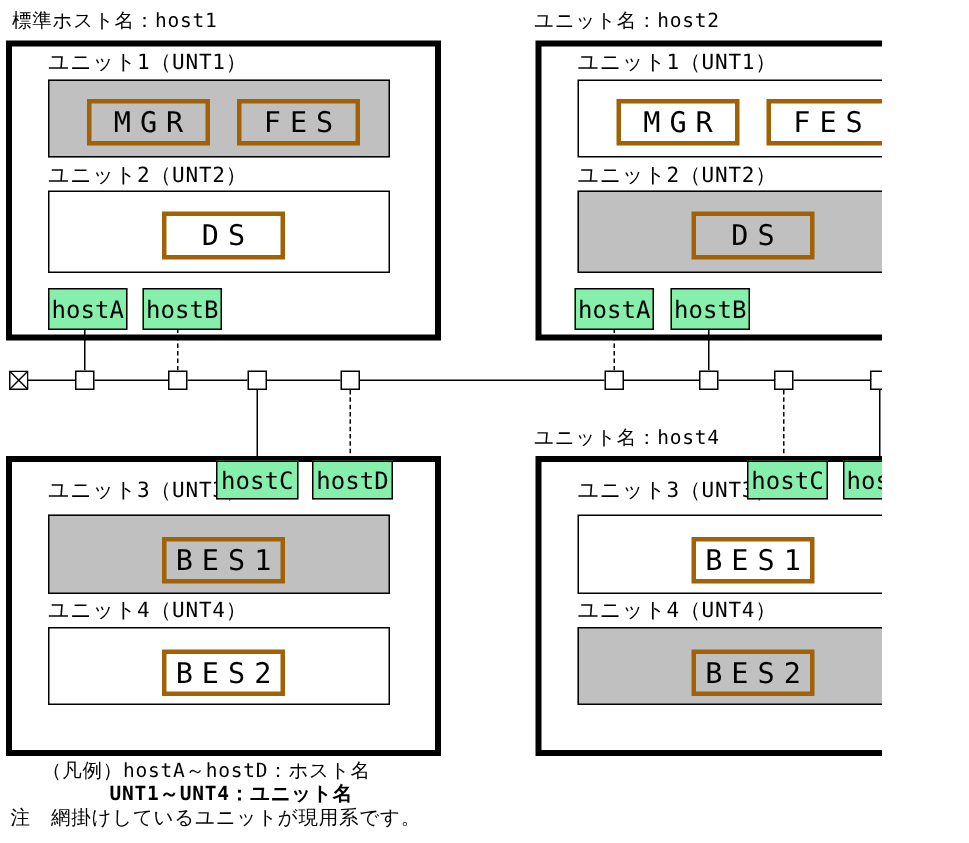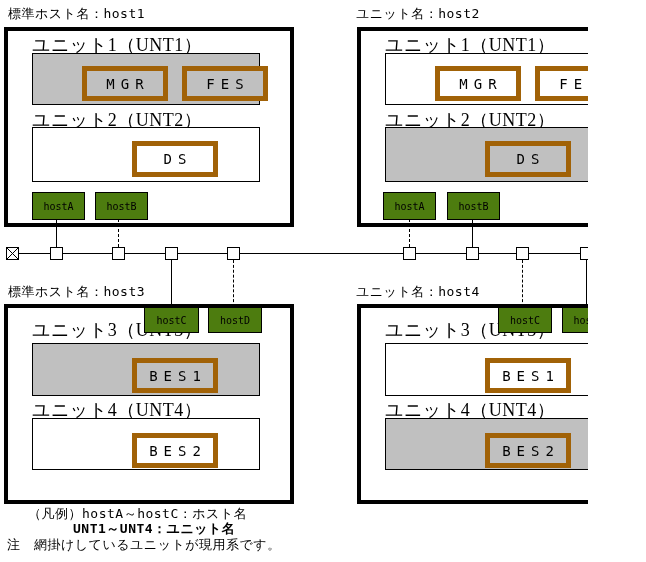--- a/index.html
+++ b/index.html
@@ -3,31 +3,31 @@
 <meta charset="utf-8">
 <style>
   html,body{margin:0;padding:0;background:#ffffff;}
   .canvas{
     position:relative;width:588px;height:562px;background:#ffffff;
     font-family:"DejaVu Sans Mono","Liberation Mono",monospace;
     color:#000;overflow:hidden;
   }
   .host-title{position:absolute;font-size:13px;white-space:nowrap;letter-spacing:0.5px;}
   .host-box{position:absolute;border:4px solid #000;background:#fff;}
-  .unit-label{position:absolute;font-size:18px;white-space:nowrap;letter-spacing:0.5px;font-family:Liberation Serif, serif;}
+  .unit-label{position:absolute;font-size:14px;white-space:nowrap;letter-spacing:0.5px;}
   .unit-rect{position:absolute;border:1px solid #000;background:#fff;}
   .unit-rect.shaded{background:#c0c0c0;}
   .server-box{
-    position:absolute;border:5px solid #a16207;background:inherit;
-    font-size:14px;letter-spacing:6px;text-indent:6px;
-    display:flex;align-items:center;justify-content:center;margin-left:24px;
+    position:absolute;border:3px solid #a16207;background:inherit;
+    font-size:19px;letter-spacing:6px;text-indent:6px;
+    display:flex;align-items:center;justify-content:center;
   }
   .hostname-box{
-    position:absolute;border:1px solid #000;background:#4d7c0f;
-    font-size:10px;display:flex;align-items:center;justify-content:center;
+    position:absolute;border:1px solid #000;background:#86efac;
+    font-size:16px;display:flex;align-items:center;justify-content:center;
     z-index:3;white-space:nowrap;
   }
   .bus-line{position:absolute;height:0;border-top:1px solid #000;z-index:0;}
   .bus-node{position:absolute;width:11px;height:11px;border:1px solid #000;background:#fff;z-index:2;}
   .connector{position:absolute;width:0;z-index:1;}
   .connector.solid{border-left:1px solid #000;}
   .connector.dashed{border-left:1px dashed #000;}
   .terminator{position:absolute;width:13px;height:13px;z-index:2;line-height:0;}
   .legend-line{position:absolute;font-size:13px;white-space:pre;letter-spacing:0.5px;}
 </style>
@@ -95,21 +95,20 @@
 
   <div class="bus-node" style="left:50px;top:247px;"></div>
   <div class="bus-node" style="left:112px;top:247px;"></div>
   <div class="bus-node" style="left:165px;top:247px;"></div>
   <div class="bus-node" style="left:227px;top:247px;"></div>
   <div class="bus-node" style="left:403px;top:247px;"></div>
   <div class="bus-node" style="left:466px;top:247px;"></div>
   <div class="bus-node" style="left:516px;top:247px;"></div>
   <div class="bus-node" style="left:580px;top:247px;"></div>
 
-  <div class="host-title" style="left:8px;top:283px;">標準ホスト名：host3</div>
   <div class="host-box" style="left:4px;top:304px;width:282px;height:192px;">
     <div class="hostname-box" style="left:136px;top:-1px;width:53px;height:24px;">hostC</div>
     <div class="hostname-box" style="left:200px;top:-1px;width:52px;height:24px;">hostD</div>
     <div class="unit-label" style="left:24px;top:10px;">ユニット3（UNT3）</div>
     <div class="unit-rect shaded" style="left:24px;top:35px;width:226px;height:51px;">
       <div class="server-box" style="left:75px;top:14px;width:76px;height:25px;">BES1</div>
     </div>
     <div class="unit-label" style="left:24px;top:90px;">ユニット4（UNT4）</div>
     <div class="unit-rect" style="left:24px;top:110px;width:226px;height:50px;">
       <div class="server-box" style="left:75px;top:14px;width:76px;height:25px;">BES2</div>
@@ -123,17 +122,17 @@
     <div class="unit-label" style="left:24px;top:10px;">ユニット3（UNT3）</div>
     <div class="unit-rect" style="left:24px;top:35px;width:226px;height:51px;">
       <div class="server-box" style="left:75px;top:14px;width:76px;height:25px;">BES1</div>
     </div>
     <div class="unit-label" style="left:24px;top:90px;">ユニット4（UNT4）</div>
     <div class="unit-rect shaded" style="left:24px;top:110px;width:226px;height:50px;">
       <div class="server-box" style="left:75px;top:14px;width:76px;height:25px;">BES2</div>
     </div>
   </div>
 
-  <div class="legend-line" style="left:28px;top:505px;">（凡例）hostA～hostC：ホスト名</div>
+  <div class="legend-line" style="left:28px;top:505px;">（凡例）hostA～hostD：ホスト名</div>
   <div class="legend-line" style="left:73px;top:520px;font-weight:bold;">UNT1～UNT4：ユニット名</div>
   <div class="legend-line" style="left:7px;top:536px;">注　網掛けしているユニットが現用系です。</div>
 
 </div>
 
 </body></html>

